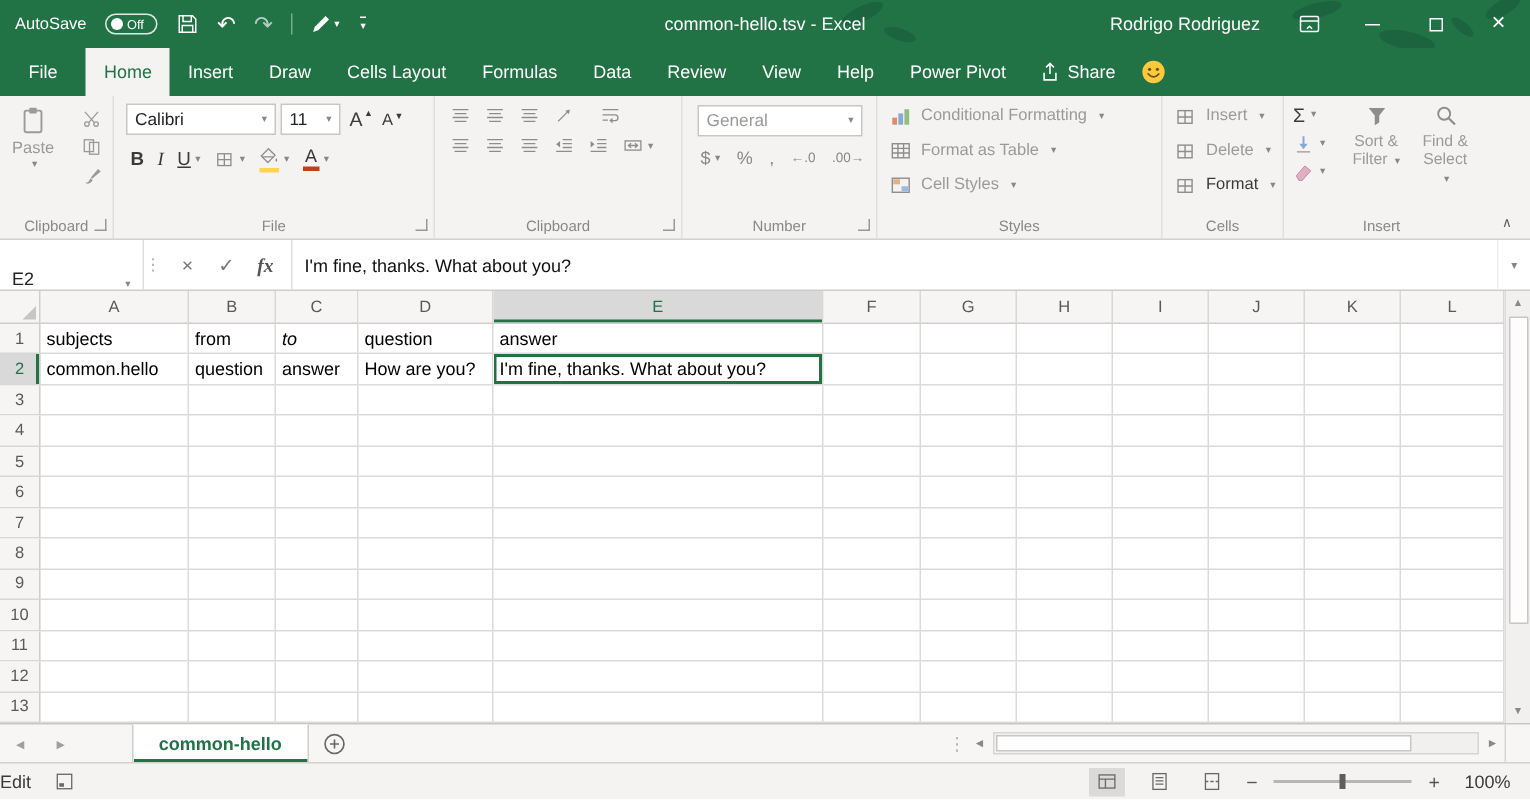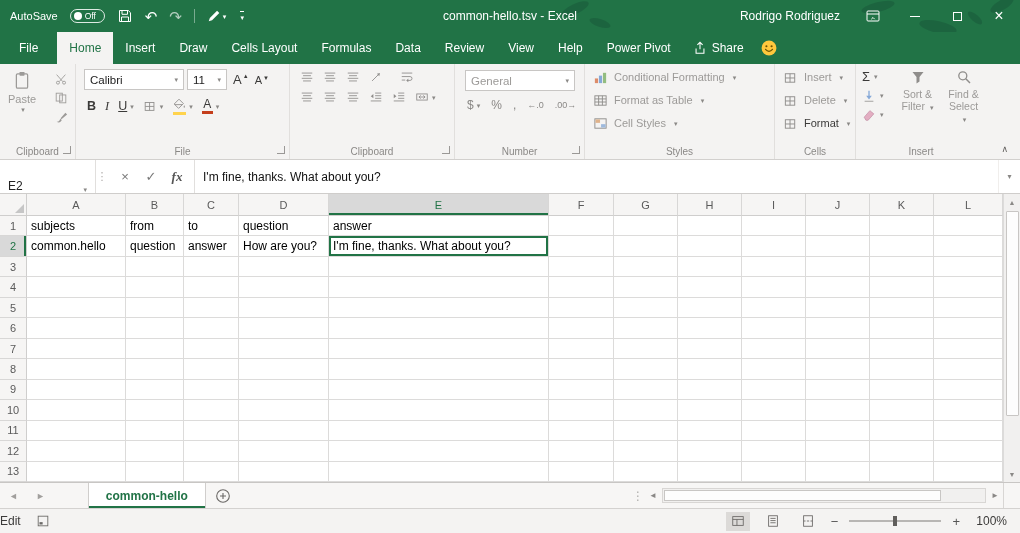--- a/index.html
+++ b/index.html
@@ -609,21 +609,21 @@
           <div class="colh" style="width: 64px;">I</div>
           <div class="colh" style="width: 64px;">J</div>
           <div class="colh" style="width: 64px;">K</div>
           <div class="colh" style="width: 69px;">L</div>
         </div>
       <div class="gridrows">
           <div class="grow">
             <div class="rowh">1</div>
             <div class="cell" style="width: 99px;">subjects</div>
             <div class="cell" style="width: 58px;">from</div>
-            <div class="cell" style="width: 55px;">to</div>
+            <div class="cell" style="width: 55px; font-style: italic;">to</div>
             <div class="cell" style="width: 90px;">question</div>
             <div class="cell" style="width: 220px;">answer</div>
             <div class="cell" style="width: 65px;"></div>
             <div class="cell" style="width: 64px;"></div>
             <div class="cell" style="width: 64px;"></div>
             <div class="cell" style="width: 64px;"></div>
             <div class="cell" style="width: 64px;"></div>
             <div class="cell" style="width: 64px;"></div>
             <div class="cell" style="width: 69px;"></div>
           </div>

